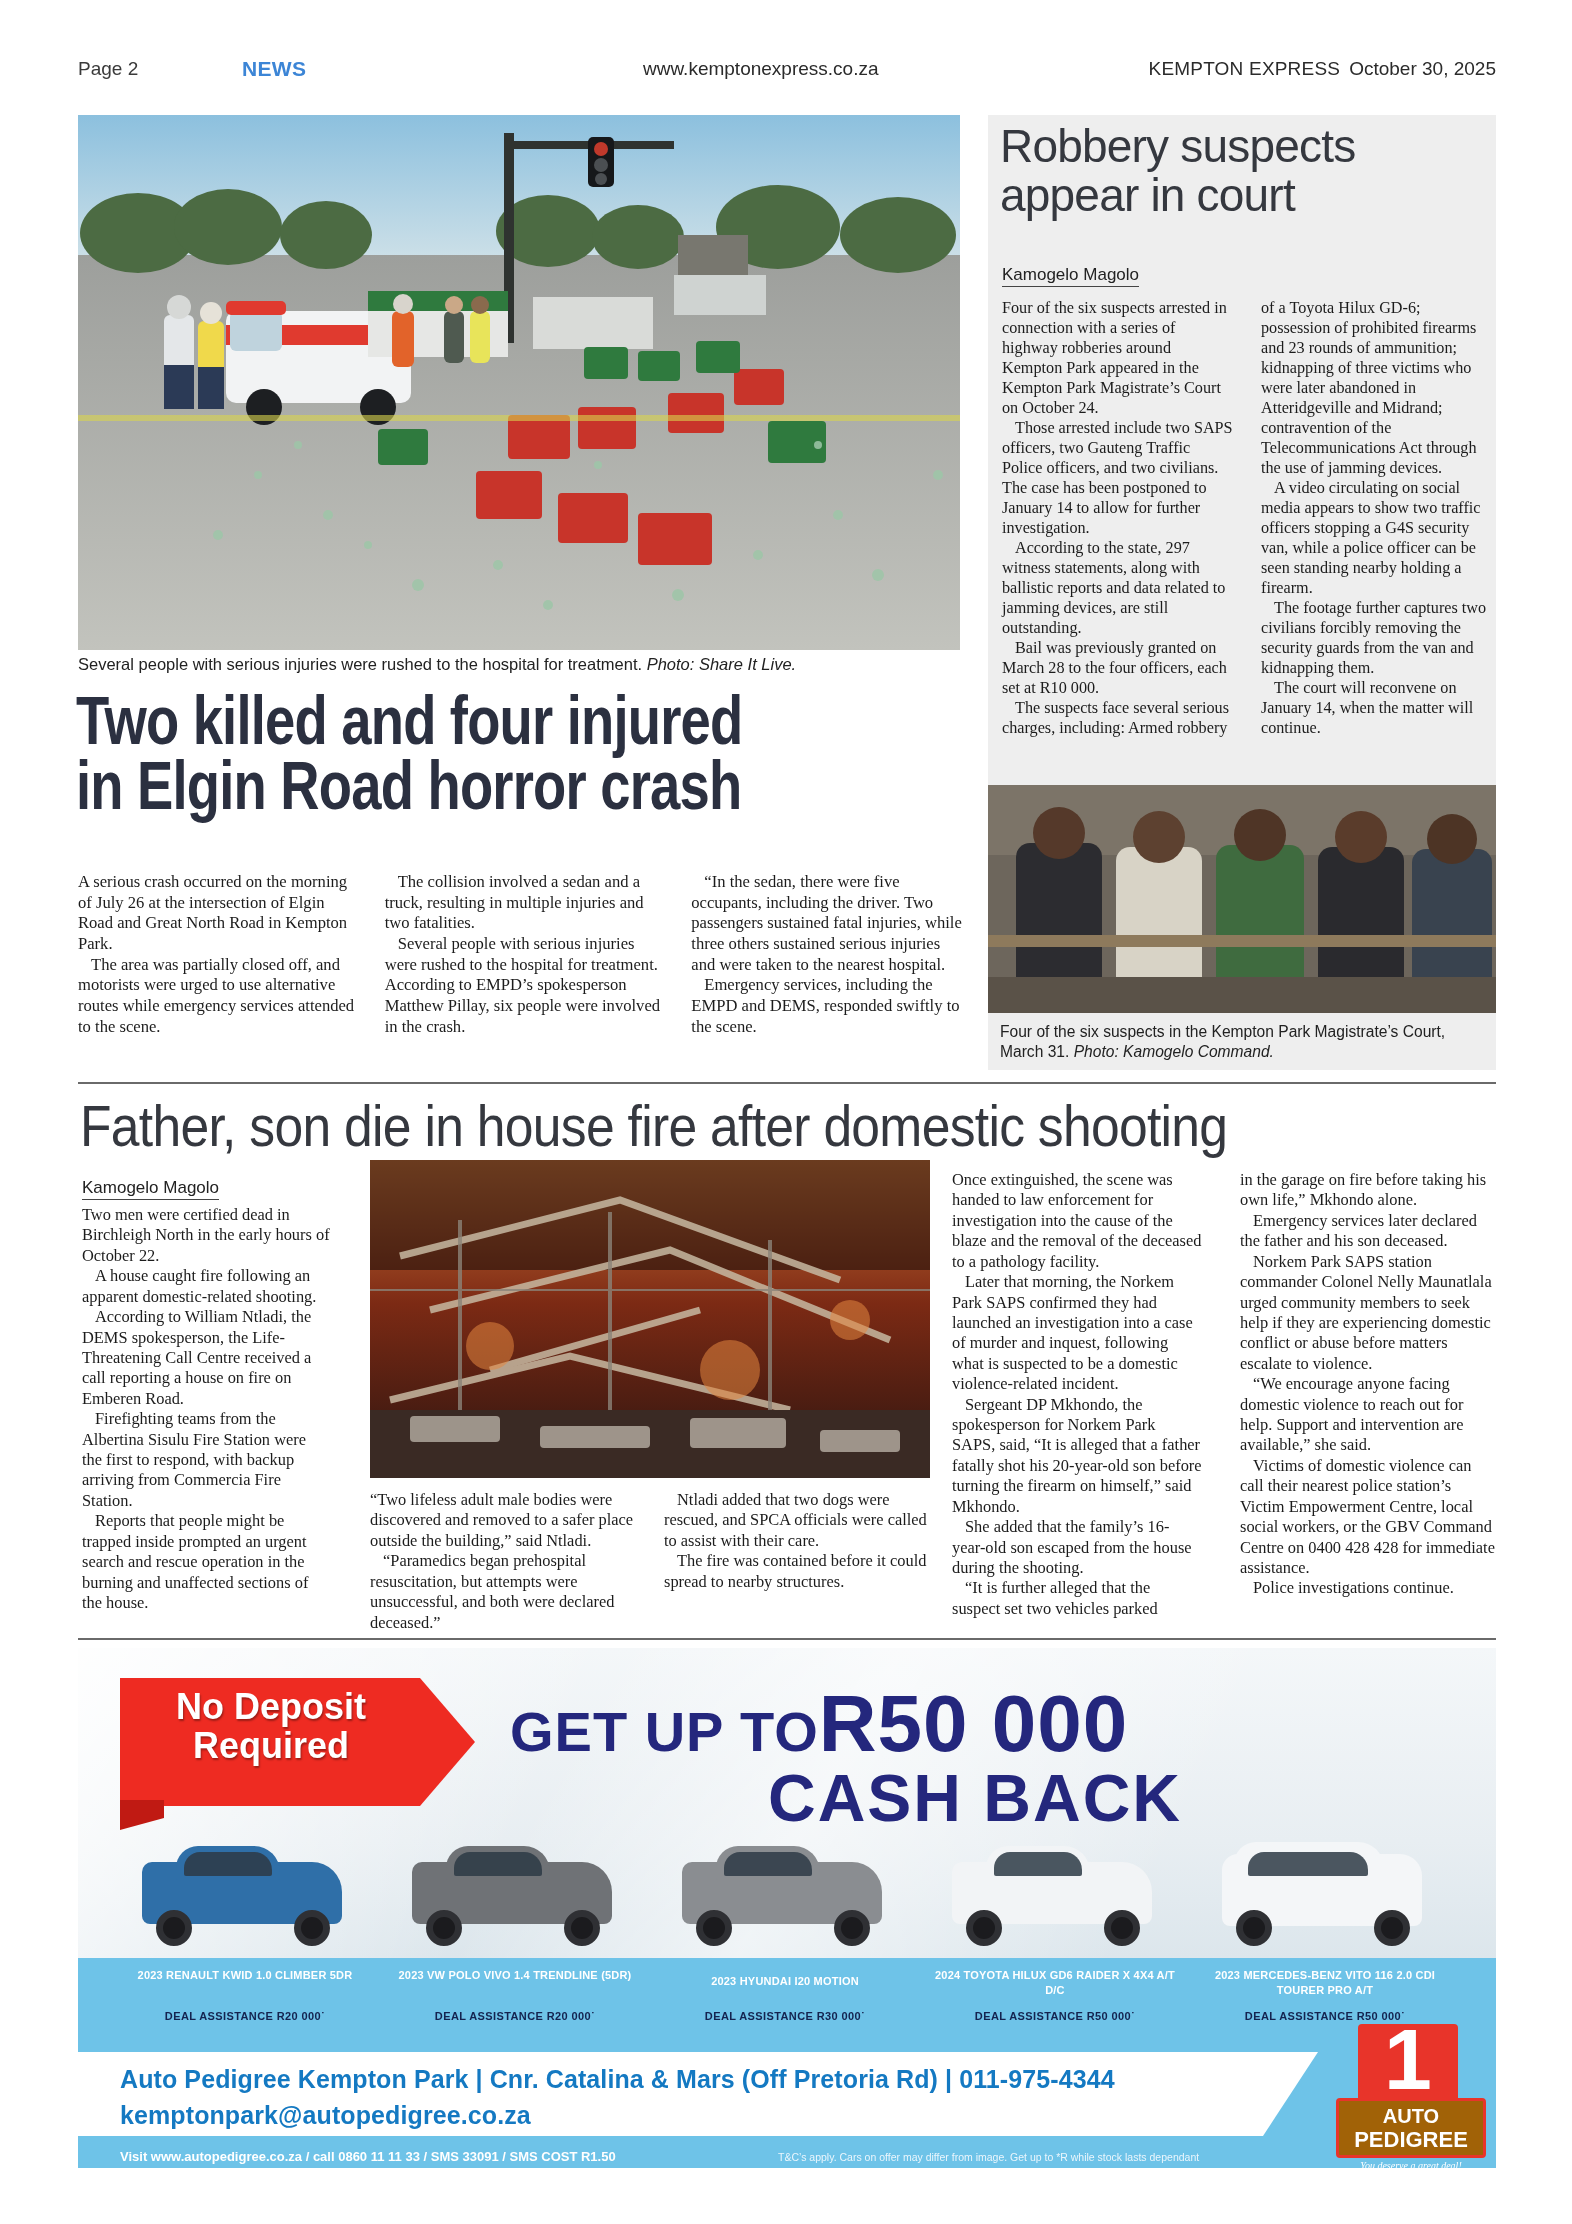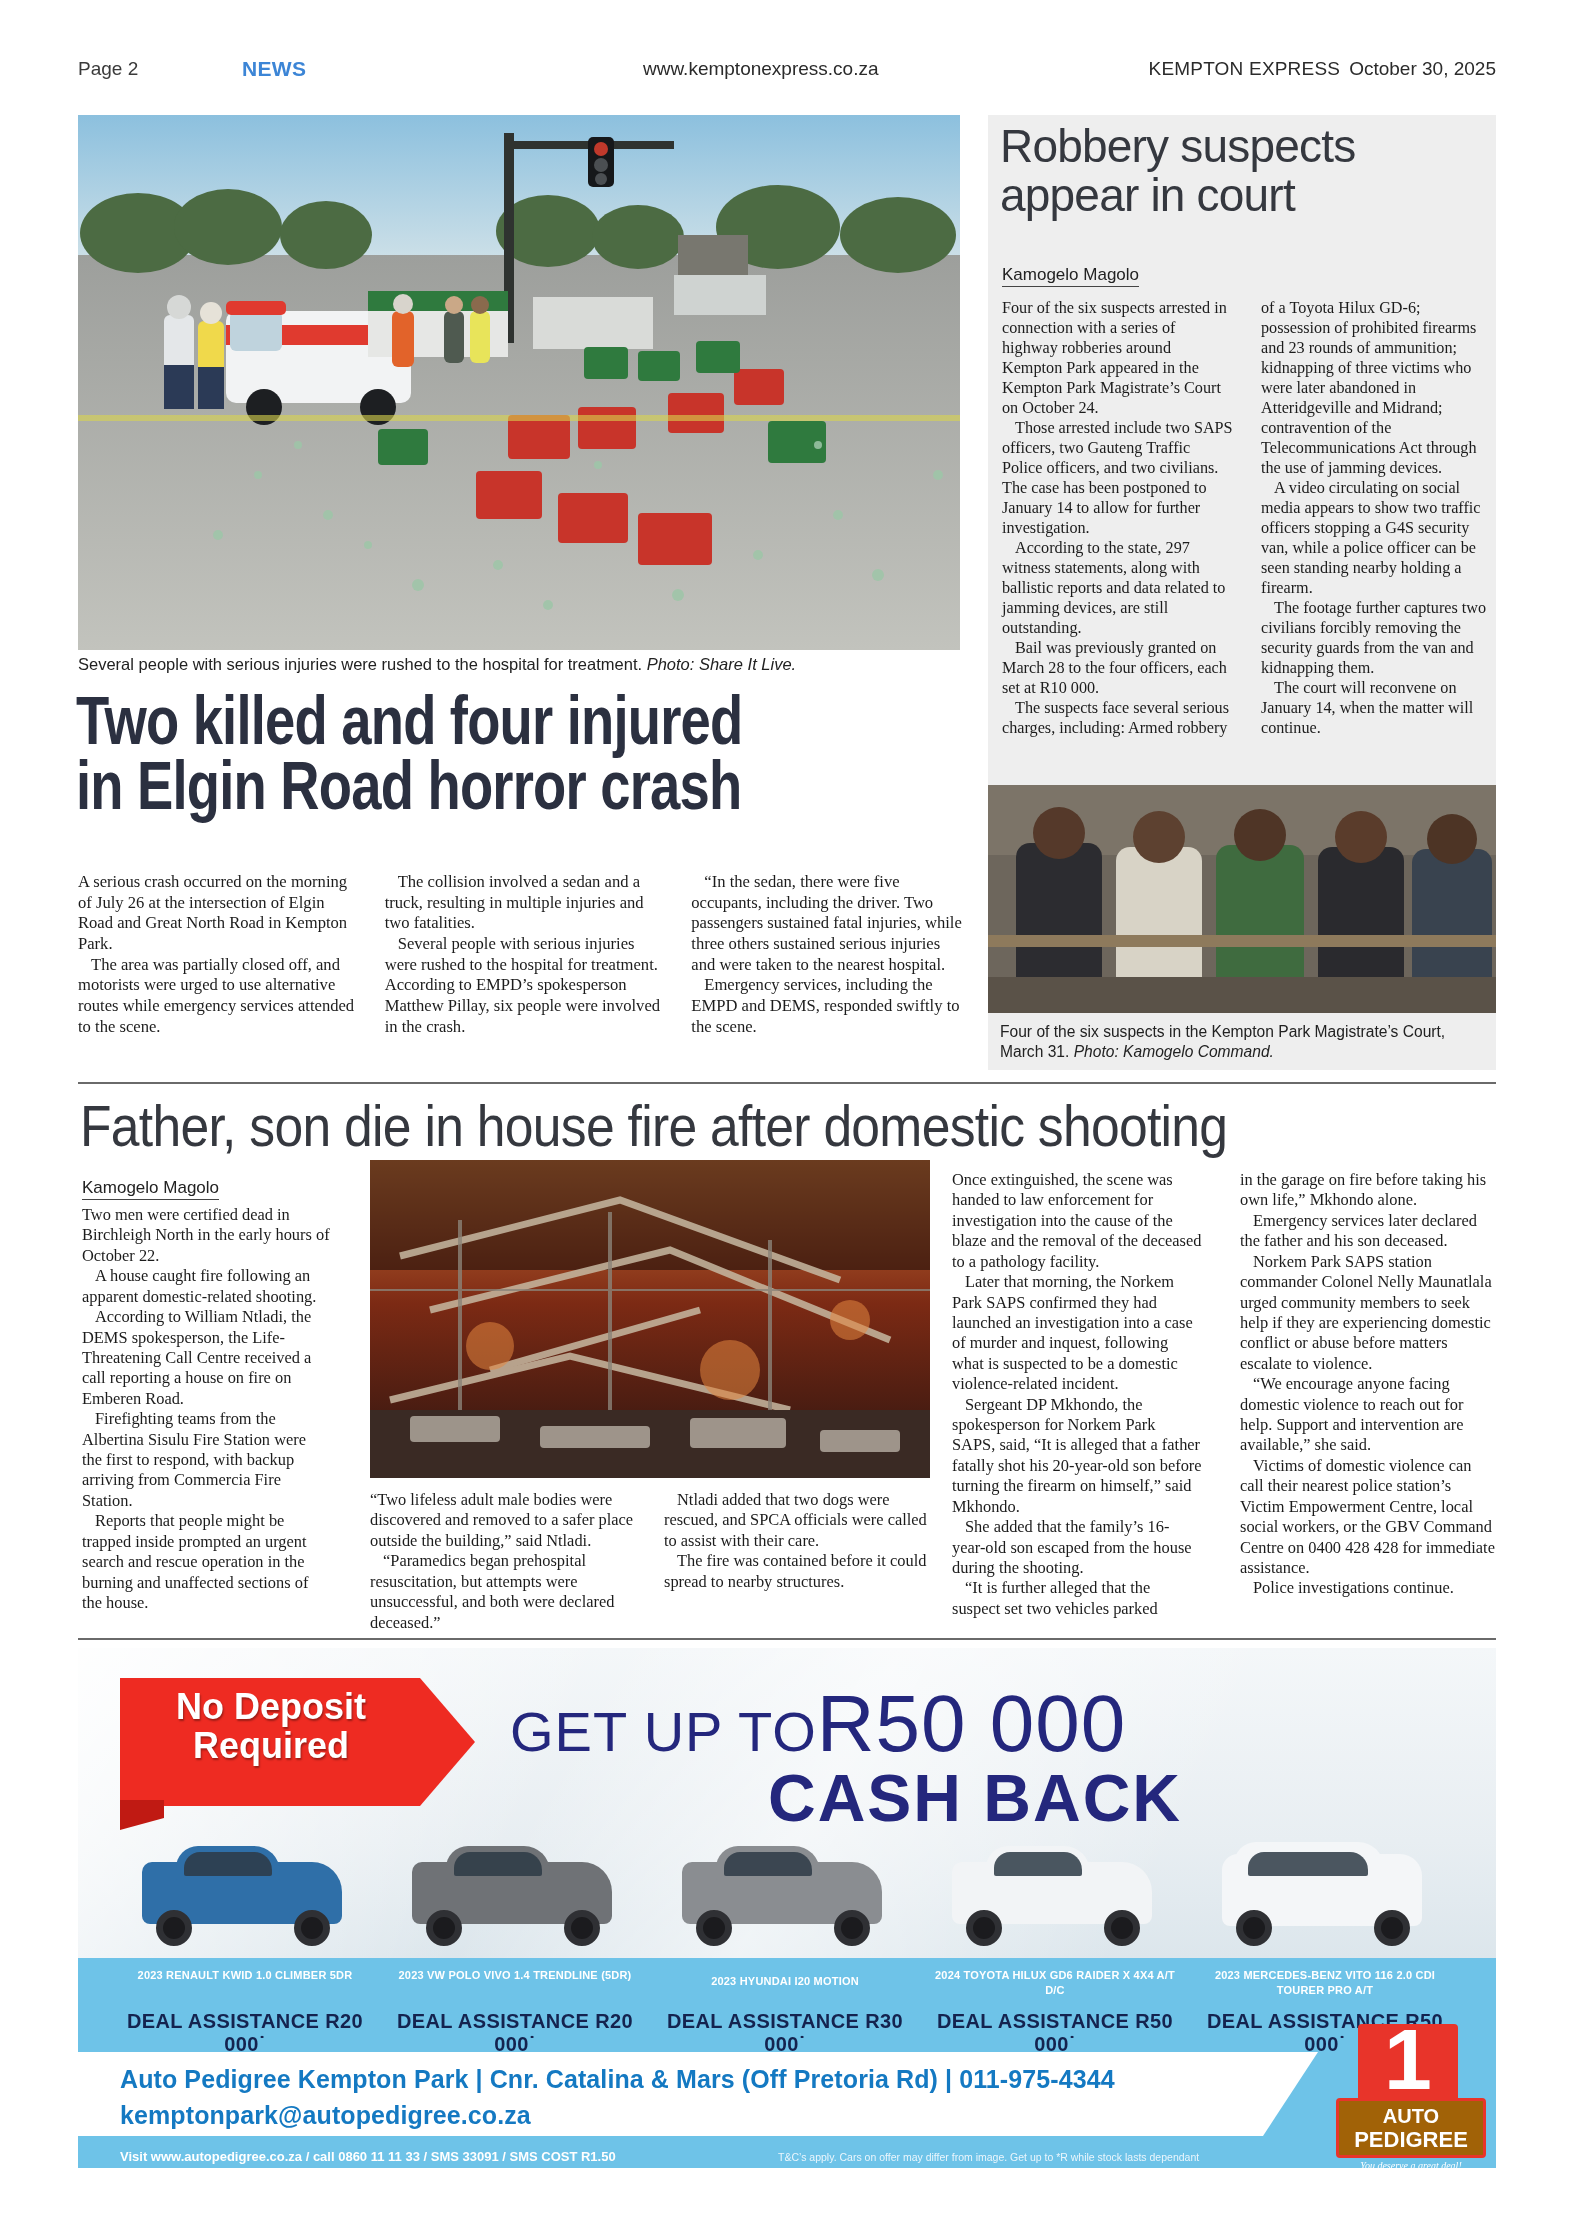--- a/index.html
+++ b/index.html
@@ -89,21 +89,21 @@
           rgba(255,255,255,.55) 52%,rgba(255,255,255,0) 76%);}
   .ribbon{position:absolute;left:42px;top:30px;width:355px;height:128px;
           background:#ee2b22;
           clip-path:polygon(0 0,300px 0,355px 64px,300px 128px,0 128px);}
   .ribbon-tail{position:absolute;left:42px;top:152px;width:44px;height:30px;
           background:#c01a13;clip-path:polygon(0 0,44px 0,44px 18px,0 30px);}
   .ribbon-txt{position:absolute;left:48px;top:40px;width:290px;text-align:center;
           font-family:"Liberation Sans",sans-serif;font-weight:bold;color:#fff;
           font-size:36px;line-height:1.08;text-shadow:1px 2px 2px rgba(0,0,0,.35);}
   .ad-h1{position:absolute;left:432px;top:30px;width:930px;
-         font-family:"Liberation Sans",sans-serif;font-weight:normal;color:#24277d;
+         font-family:"Liberation Sans",sans-serif;font-weight:bold;color:#24277d;
          font-size:56px;letter-spacing:1px;white-space:nowrap;}
   .ad-h1 .big{font-size:80px;letter-spacing:1px;}
   .ad-h2{position:absolute;left:432px;top:112px;width:930px;text-align:center;
          font-family:"Liberation Sans",sans-serif;font-weight:bold;color:#24277d;
          font-size:66px;letter-spacing:2px;}
 
   .cars{position:absolute;left:0;top:196px;width:1418px;height:162px;}
   .carbox{position:absolute;top:0;width:250px;height:120px;}
   .car-body{position:absolute;left:24px;top:18px;width:200px;height:62px;border-radius:10px 30px 8px 8px;}
   .car-cab{position:absolute;left:58px;top:2px;width:104px;height:34px;
@@ -112,21 +112,21 @@
            background:#2d3a45;border-radius:16px 18px 2px 2px;opacity:.85;}
   .wheel{position:absolute;top:66px;width:36px;height:36px;border-radius:50%;
          background:#1b1b1e;border:7px solid #2f3034;box-sizing:border-box;}
   .wheel.l{left:38px;} .wheel.r{right:38px;}
 
   .carlbl{position:absolute;width:258px;text-align:center;
           font-family:"Liberation Sans",sans-serif;color:#fff;font-weight:bold;
           font-size:11px;line-height:1.35;letter-spacing:.2px;}
   .cardeal{position:absolute;width:258px;text-align:center;
           font-family:"Liberation Sans",sans-serif;color:#14234f;font-weight:bold;
-          font-size:20px;letter-spacing:.4px;}
+          font-size:11px;letter-spacing:.4px;}
 
   .ad-band{position:absolute;left:0;top:404px;width:1240px;height:84px;background:#fff;
            clip-path:polygon(0 0,1240px 0,1185px 84px,0 84px);}
   .ad-band-txt{position:absolute;left:42px;top:414px;width:1140px;
            font-family:"Liberation Sans",sans-serif;font-weight:bold;color:#1479c2;
            font-size:25px;line-height:1.42;letter-spacing:.1px;}
   .ad-fine-l{position:absolute;left:42px;top:500px;width:560px;
            font-family:"Liberation Sans",sans-serif;font-weight:bold;color:#fff;
            font-size:13px;line-height:1.45;}
   .ad-fine-r{position:absolute;left:700px;top:502px;width:470px;

